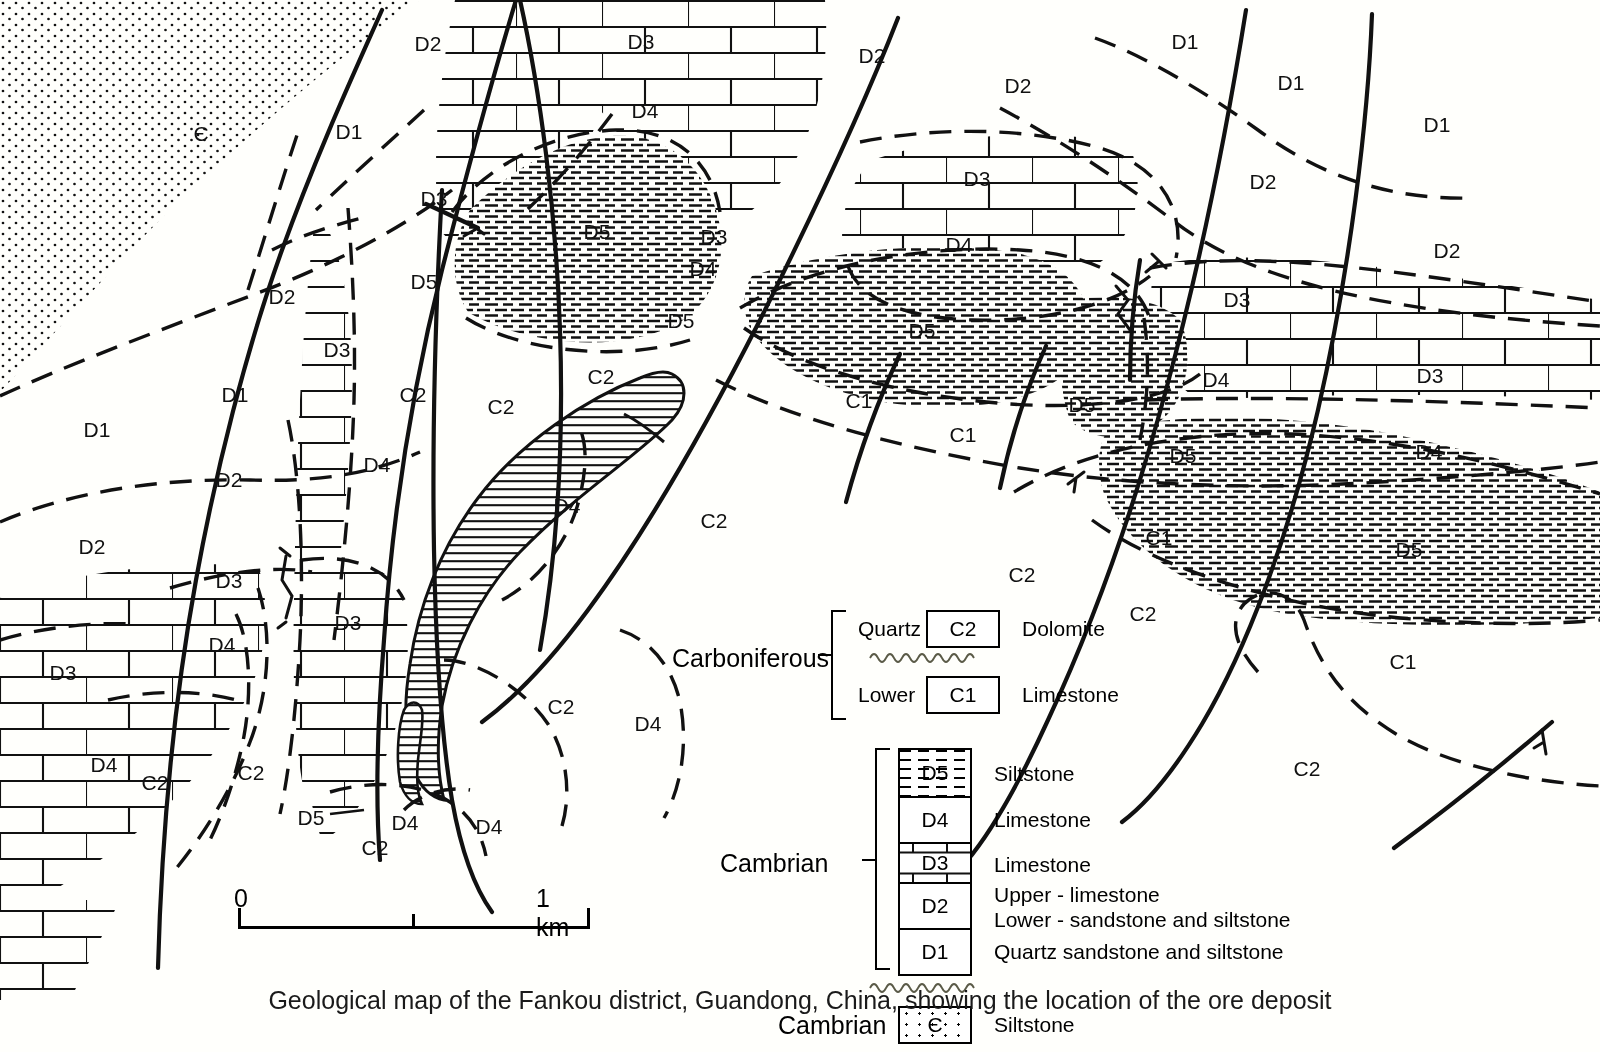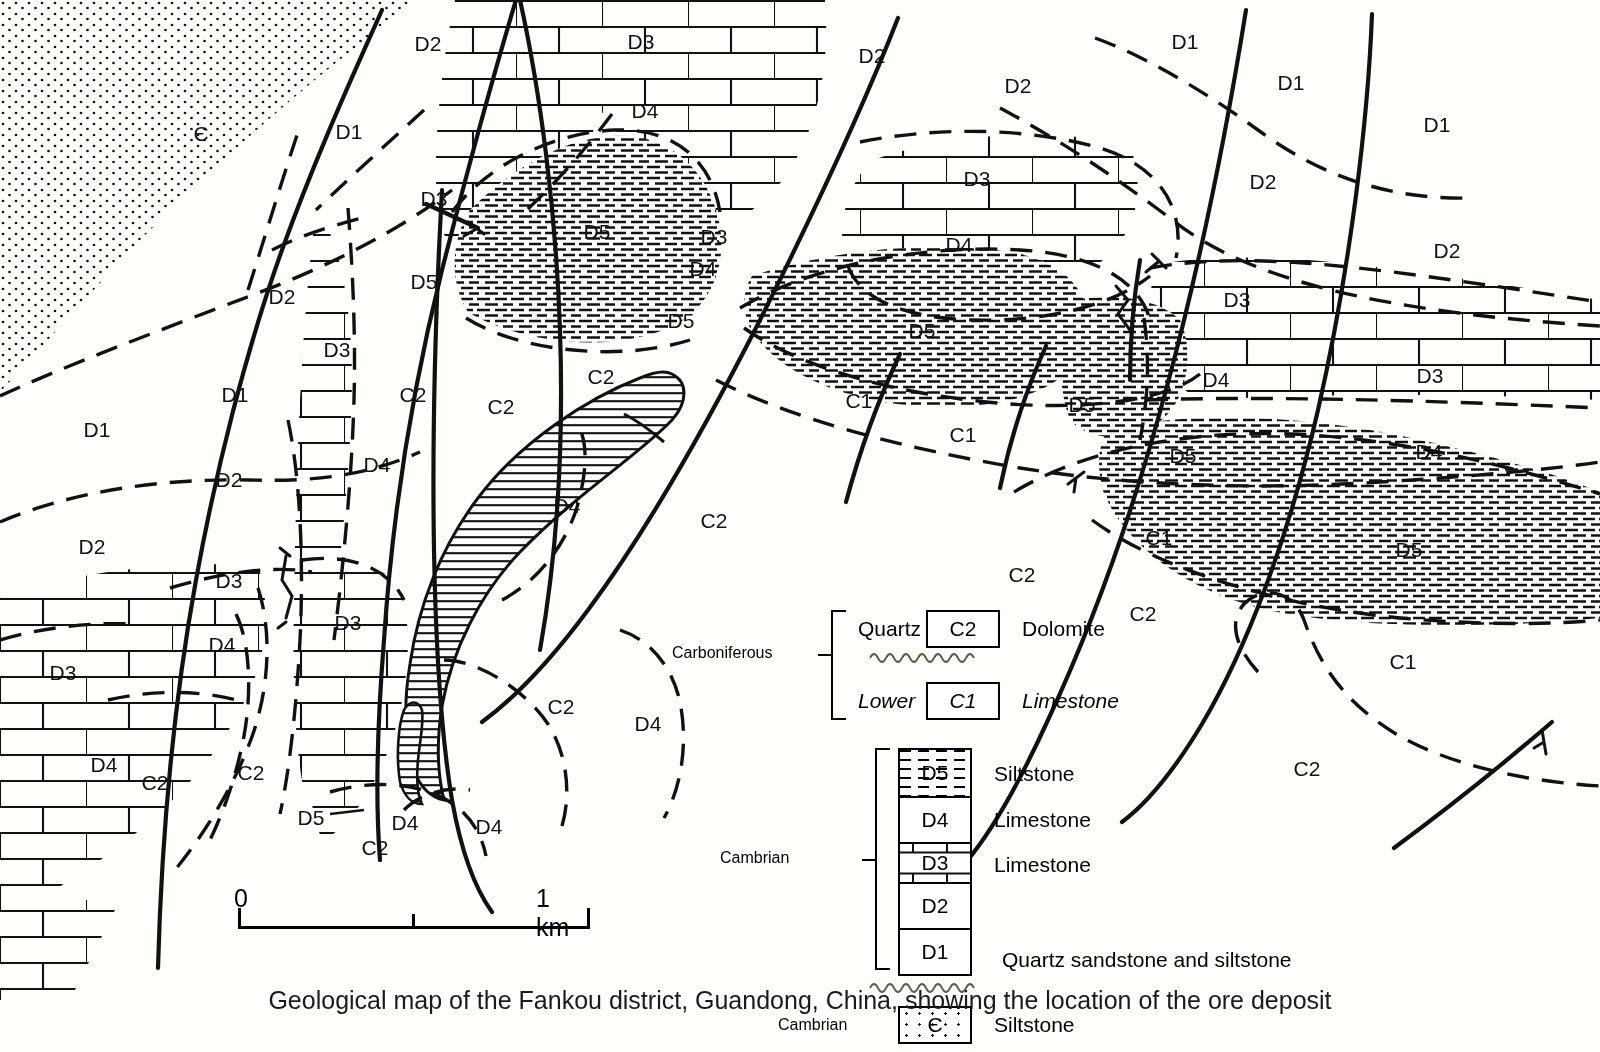--- a/index.html
+++ b/index.html
@@ -5,21 +5,21 @@
   html,body{margin:0;padding:0;background:#fffffc;}
   body{font-family:"Liberation Sans", sans-serif;color:#000;}
   #page{position:relative;width:1600px;height:1052px;background:#fffffc;overflow:hidden;}
   #mapsvg{position:absolute;left:0;top:0;width:1600px;height:1052px;}
   .lbl{position:absolute;font-size:21px;font-family:"Liberation Sans",sans-serif;color:#111;white-space:nowrap;line-height:1;}
   .lbl-c{transform:translate(-50%,-50%);}
   .ore-note{position:absolute;font-style:italic;font-size:22px;line-height:1.33;font-family:"Liberation Sans",sans-serif;letter-spacing:.3px;}
   
   #legend{position:absolute;left:672px;top:588px;width:560px;height:392px;}
   .lg-row{position:absolute;display:flex;align-items:center;}
-  .era{position:absolute;font-size:16px;white-space:nowrap;}
+  .era{position:absolute;font-size:25px;white-space:nowrap;}
   .sym{width:74px;height:38px;border:2.2px solid #000;background:#fff;position:relative;
        display:flex;align-items:center;justify-content:center;font-size:21px;box-sizing:border-box;}
   .sym span{position:relative;z-index:3;background:transparent;padding:0 3px;}
   .desc{font-size:21px;margin-left:22px;white-space:nowrap;}
   .desc2{font-size:21px;margin-left:22px;white-space:nowrap;line-height:1.18;}
   .brace{position:absolute;border-left:2.2px solid #000;box-sizing:border-box;}
   .brace:before,.brace:after{content:"";position:absolute;left:0;width:13px;height:2.2px;background:#000;}
   .brace:before{top:0;}
   .brace:after{bottom:0;}
   .braceTick{position:absolute;width:13px;height:2.2px;background:#000;}
@@ -275,21 +275,21 @@
       <div class="sym">
         <span>C2</span>
       </div>
       <div class="desc">Dolomite</div>
     </div>
 
     <svg style="position:absolute;left:196px;top:60px;" width="118" height="18">
       <path d="M2,10 q4,-8 8,0 t8,0 t8,0 t8,0 t8,0 t8,0 t8,0 t8,0 t8,0 t8,0 t8,0 t8,0 t8,0" fill="none" stroke="#5b5b48" stroke-width="1.8"></path>
     </svg>
 
-    <div class="lg-row" style="left:186px;top:94px;font-style:italic;">
+    <div class="lg-row" style="left:186px;top:88px;">
       <div style="width:68px;font-size:21px;">Lower</div>
       <div class="sym">
         <span>C1</span>
       </div>
       <div class="desc">Limestone</div>
     </div>
 
     <div class="era" style="left:48px;top:261px;">Cambrian</div>
     <div class="braceTick" style="left:190px;top:271px;"></div>
     <div class="brace" style="left:203px;top:160px;height:222px;width:13px;"></div>
@@ -316,21 +316,25 @@
         <span>D2</span>
       </div>
       <div class="devcell">
         <span>D1</span>
       </div>
     </div>
 
     <div class="desc" style="position:absolute;left:322px;top:174px;margin:0;">Siltstone</div>
     <div class="desc" style="position:absolute;left:322px;top:220px;margin:0;">Limestone</div>
     <div class="desc" style="position:absolute;left:322px;top:265px;margin:0;">Limestone</div>
-    <div class="desc" style="position:absolute;left:322px;top:352px;margin:8px;">Quartz sandstone and siltstone</div>
+    <div class="desc2" style="position:absolute;left:322px;top:295px;margin:0;">
+      <div>Upper - limestone</div>
+      <div>Lower - sandstone and siltstone</div>
+    </div>
+    <div class="desc" style="position:absolute;left:322px;top:352px;margin:0;">Quartz sandstone and siltstone</div>
 
     <svg style="position:absolute;left:196px;top:390px;" width="118" height="18">
       <path d="M2,10 q4,-8 8,0 t8,0 t8,0 t8,0 t8,0 t8,0 t8,0 t8,0 t8,0 t8,0 t8,0 t8,0 t8,0" fill="none" stroke="#5b5b48" stroke-width="1.8"></path>
     </svg>
 
     <div class="lg-row" style="left:106px;top:418px;">
       <div class="era" style="position:static;width:120px;">Cambrian</div>
       <div class="sym">
         <div class="fill-dots"></div>
         <span>Є</span>

